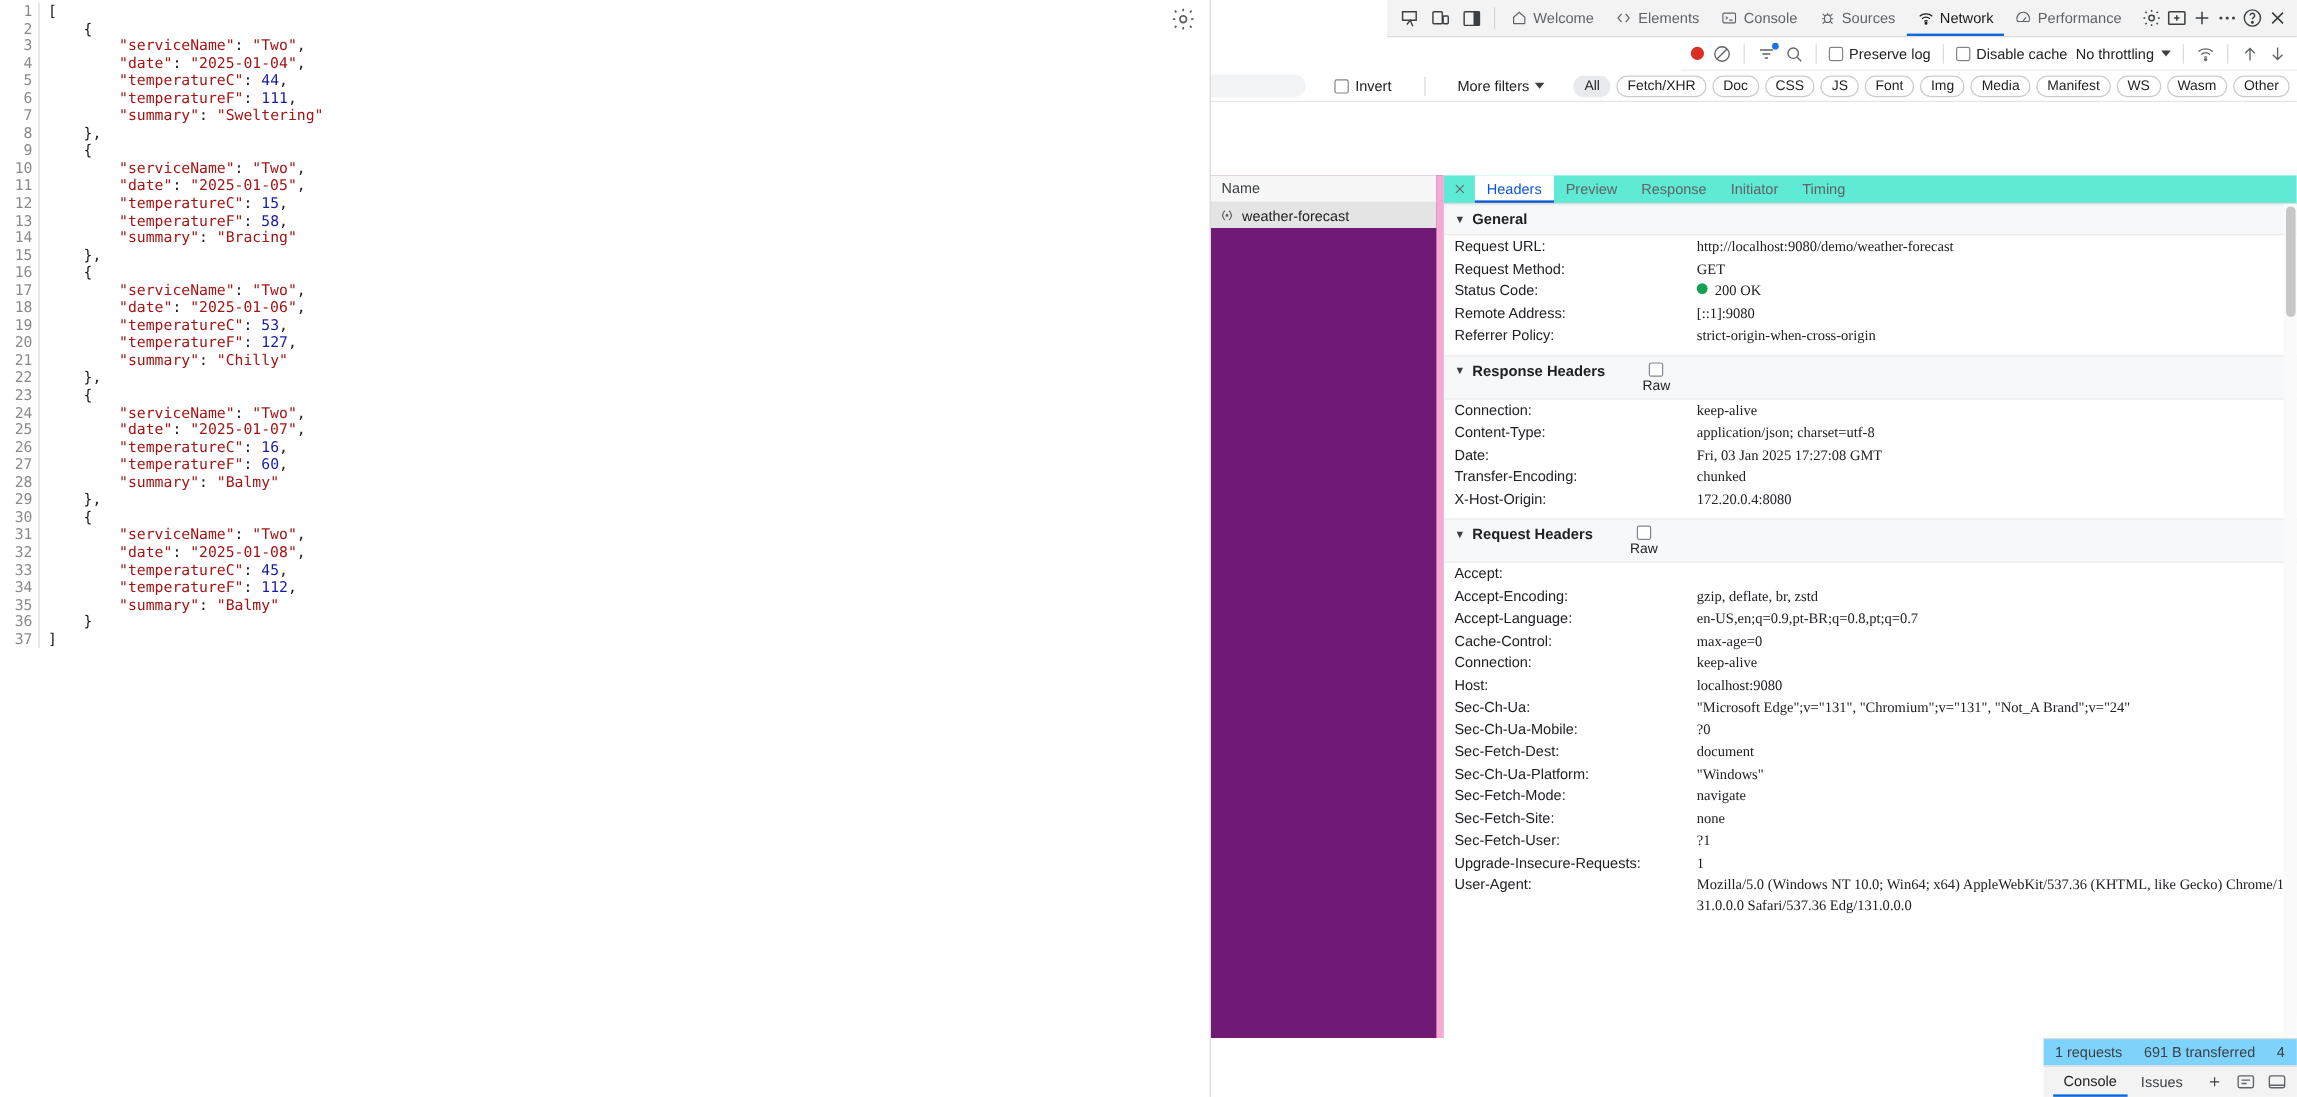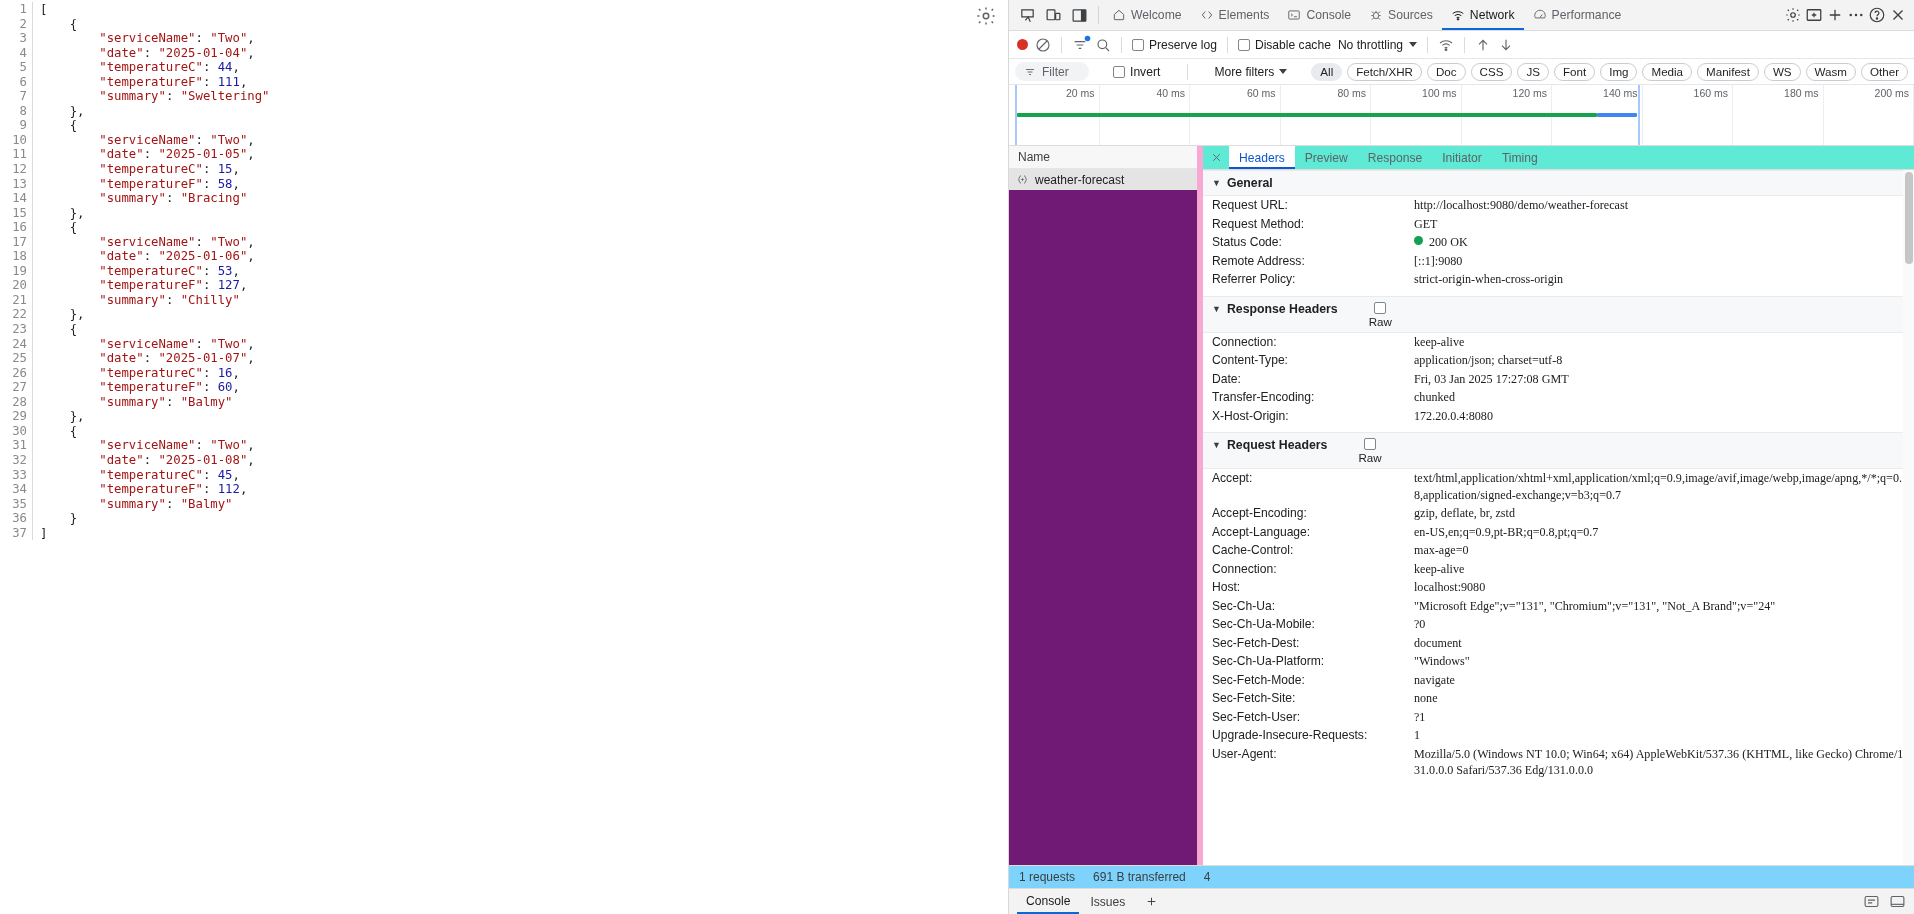--- a/index.html
+++ b/index.html
@@ -43,20 +43,21 @@
     position:absolute; top:5px; right:11px;
     width:22px; height:22px; cursor:pointer;
     color:#5f6368;
   }
 
   
   .devtools {
     width:905px; height:914px; background:#ffffff;
     display:flex; flex-direction:column;
     font-size:12px;
+    align-items:flex-end;
   }
   .dt-tabbar {
     height:31px; min-height:31px; display:flex; align-items:stretch;
     background:#f3f3f3; border-bottom:1px solid #dcdcdc;
     position:relative;
   }
   .dock-icons { display:flex; align-items:center; padding:0 6px 0 10px; gap:9px; }
   .dock-icons .ic { width:17px; height:17px; color:#3c4043; cursor:pointer; }
   .tab-sep { width:1px; background:#d5d5d5; margin:6px 4px; }
   .dt-tabs { display:flex; align-items:stretch; flex:1; overflow:hidden; }
@@ -567,21 +568,20 @@
               <div class="sec-title">
                 <span class="tri">▼</span>
                 <span>Request Headers</span>
                 <span class="raw-toggle">
                   <span class="box"></span>
                   <span class="lbl">Raw</span>
                 </span>
               </div>
               <div class="kv">
                 <span class="kk">Accept:</span>
-                <span class="vv"><span>text/html,application/xhtml+xml,application/xml;q=0.9,image/avif,image/webp,image/apng,*/*;q=0.8,application/signed-exchange;v=b3;q=0.7</span></span>
               </div>
               <div class="kv">
                 <span class="kk">Accept-Encoding:</span>
                 <span class="vv"><span>gzip, deflate, br, zstd</span></span>
               </div>
               <div class="kv">
                 <span class="kk">Accept-Language:</span>
                 <span class="vv"><span>en-US,en;q=0.9,pt-BR;q=0.8,pt;q=0.7</span></span>
               </div>
               <div class="kv">

